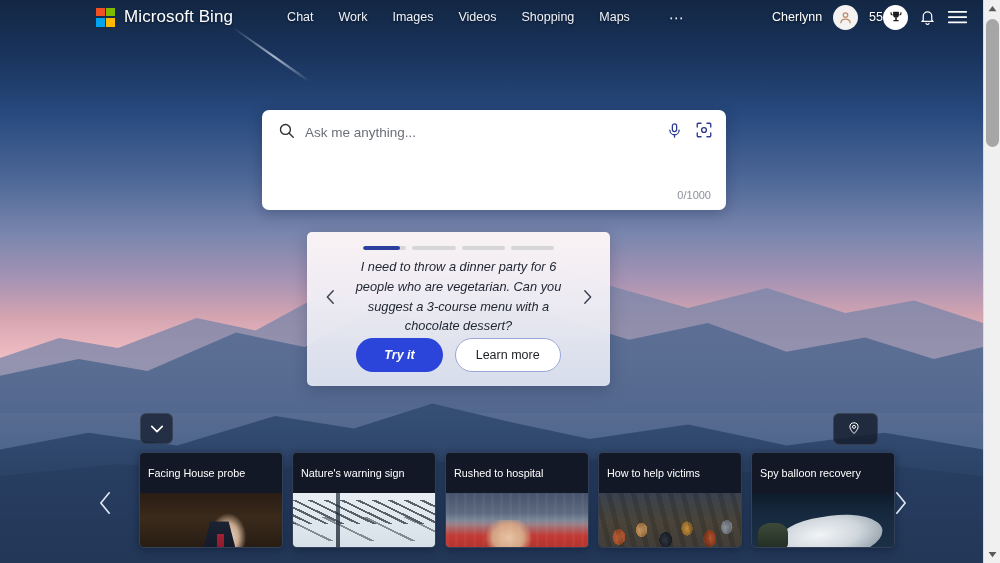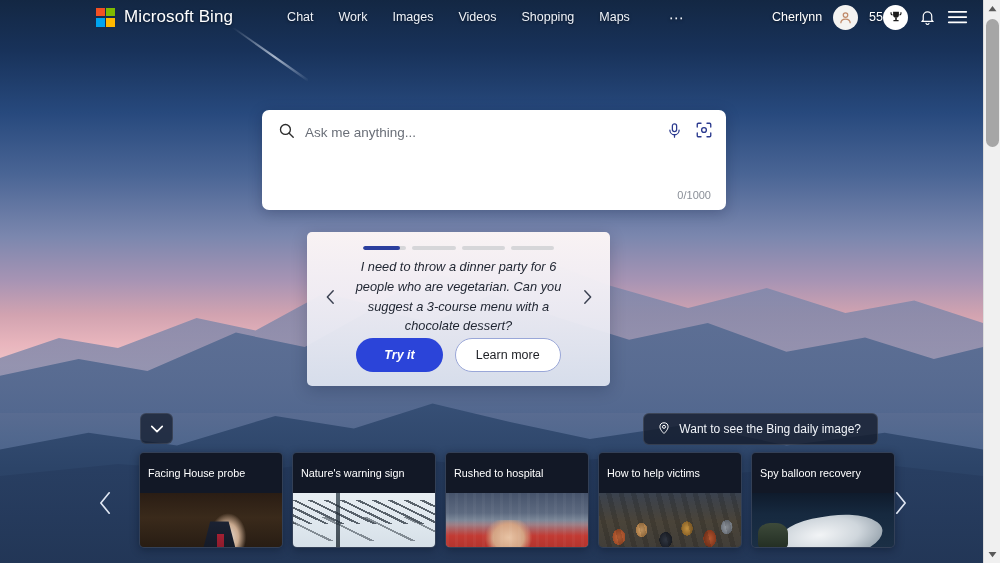--- a/index.html
+++ b/index.html
@@ -525,21 +525,20 @@
     </svg>
   </div>
 
   <div class="daily-pill">
     <span>
       <svg width="14" height="14" viewBox="0 0 24 24" fill="none" stroke="#ffffff" stroke-width="1.7">
         <path d="M12 21.5s7-6.4 7-11.4a7 7 0 1 0-14 0c0 5 7 11.4 7 11.4z"></path>
         <circle cx="12" cy="10" r="2.6"></circle>
       </svg>
     </span>
-    <span>Want to see the Bing daily image?</span>
   </div>
 
   <div class="cards">
     <div class="card">
       <div class="card-title">Facing House probe</div>
       <div class="card-img img-hearing"></div>
     </div>
     <div class="card">
       <div class="card-title">Nature's warning sign</div>
       <div class="card-img img-wires"></div>

